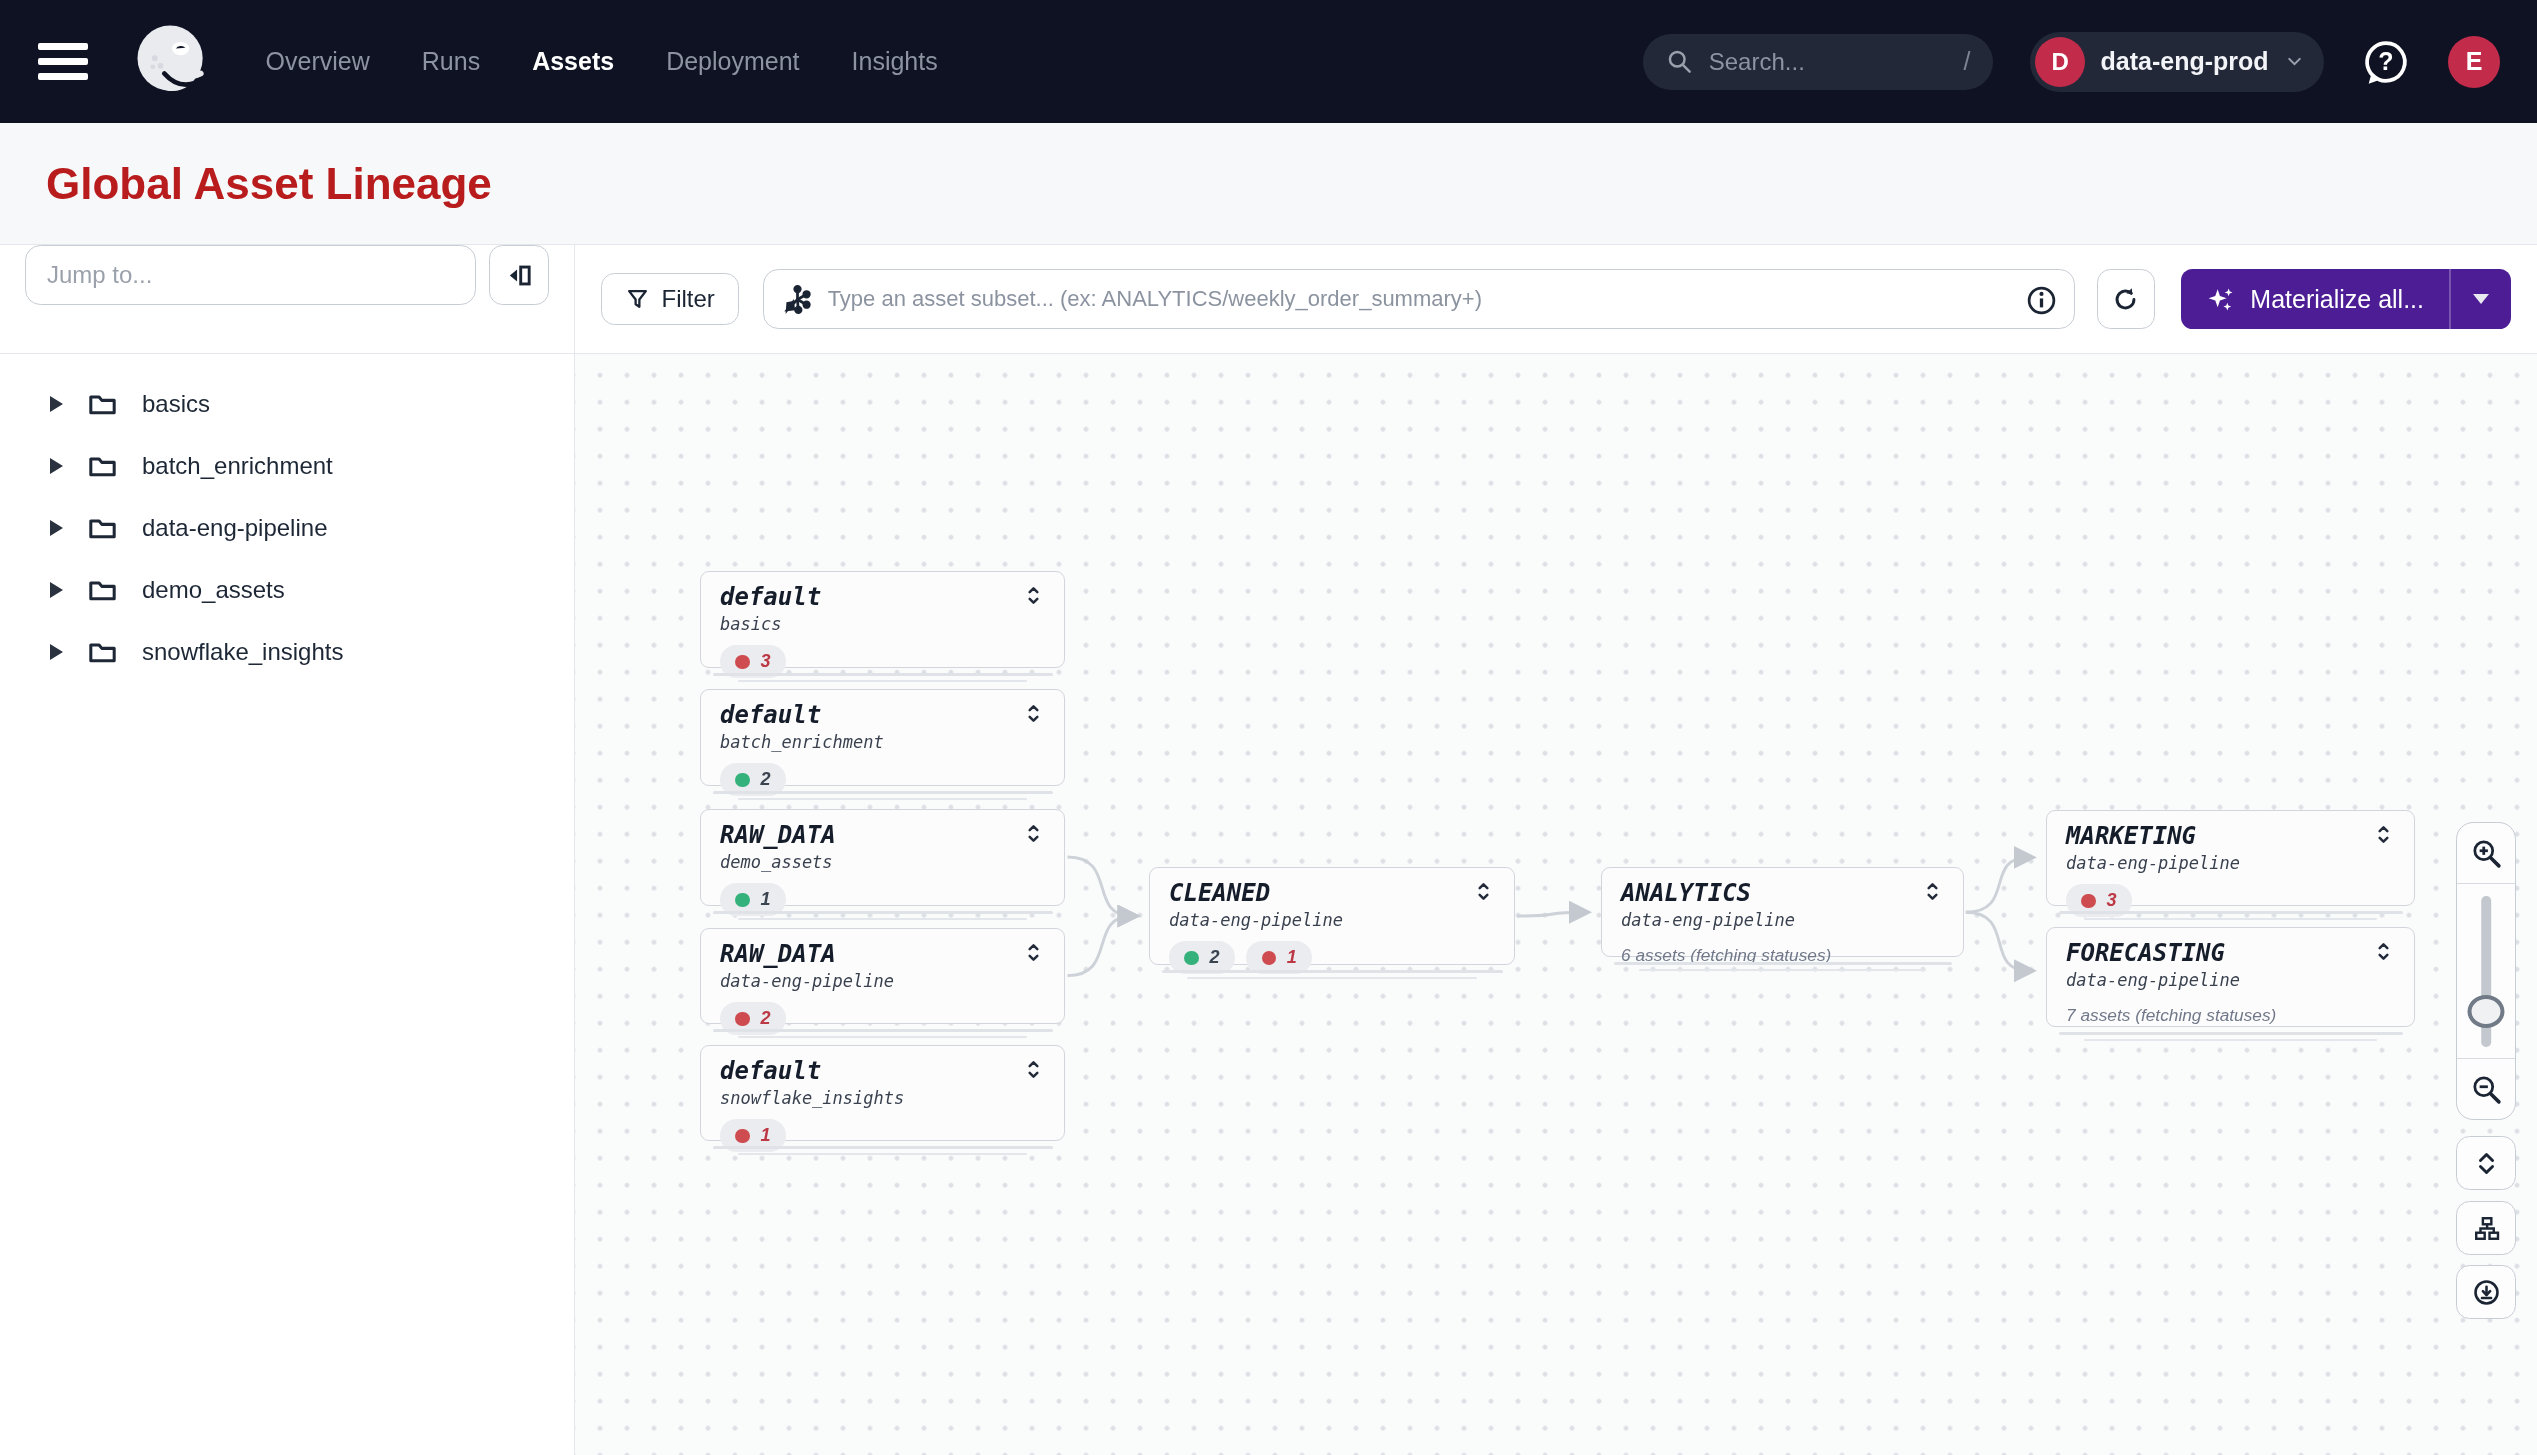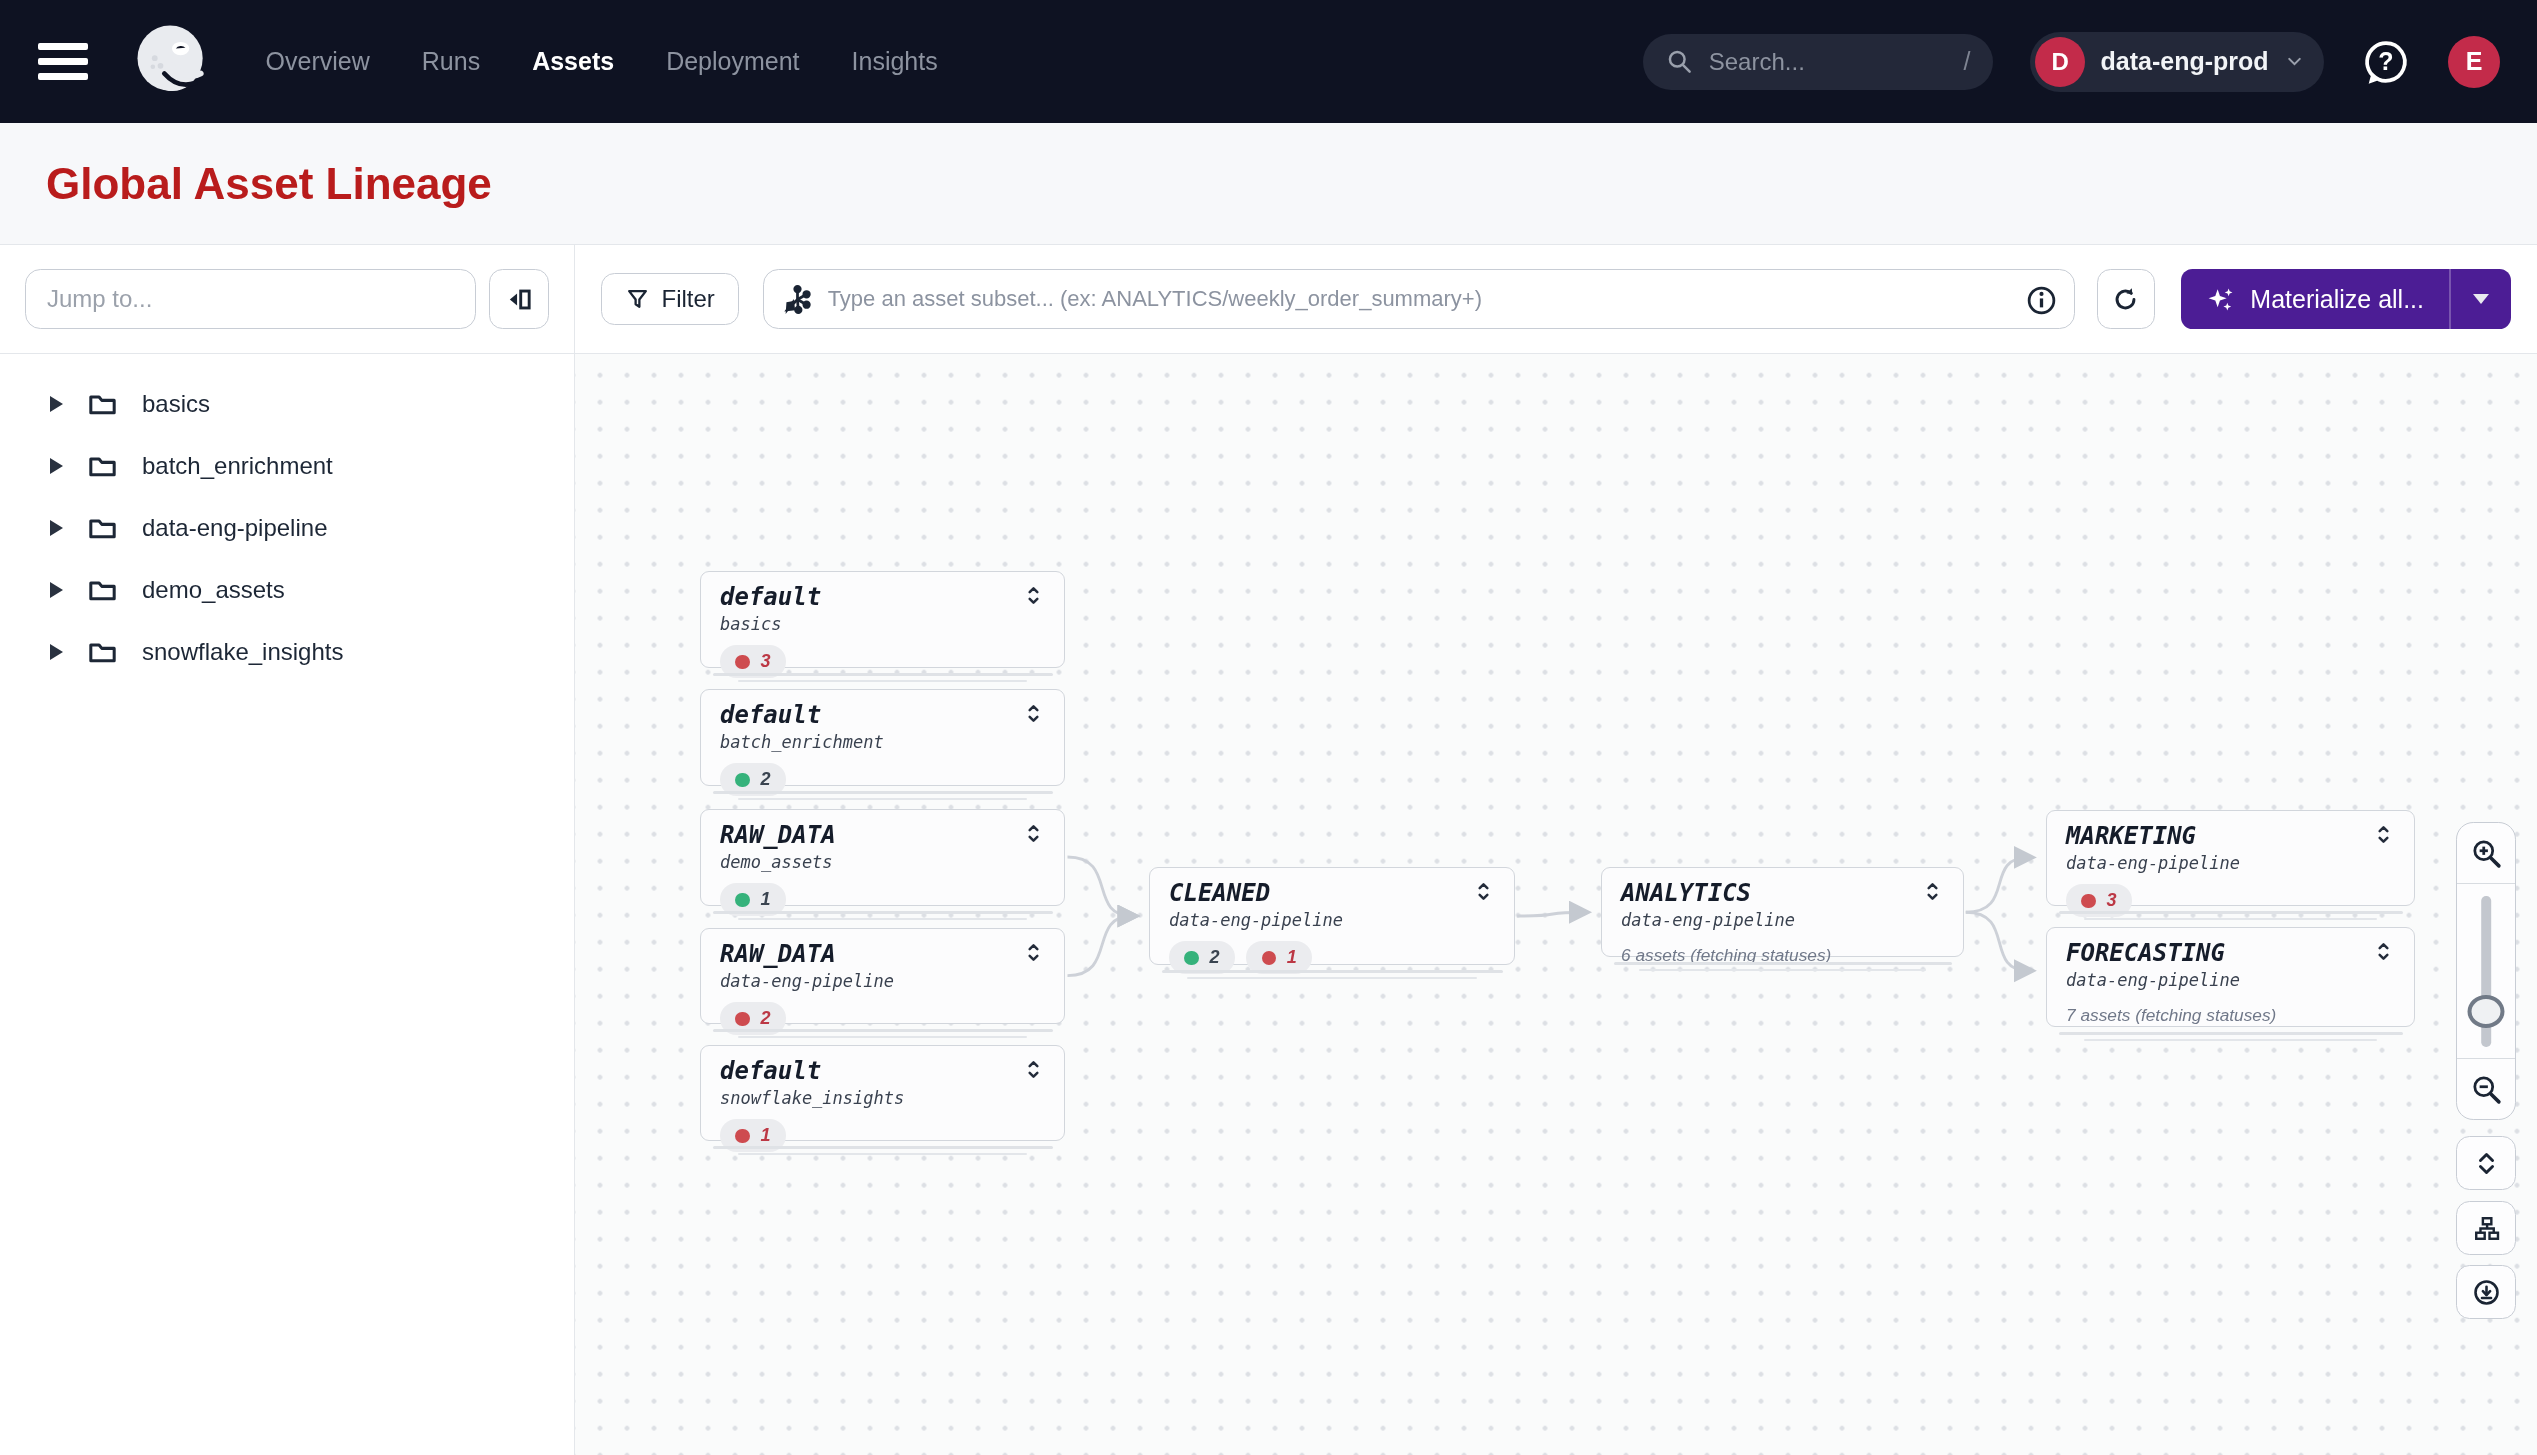--- a/index.html
+++ b/index.html
@@ -23,21 +23,21 @@
   .avatar { width:52px; height:52px; border-radius:50%; background:#C32B4A; color:#fff; font-weight:700; font-size:25px; display:flex; align-items:center; justify-content:center; cursor:pointer; }
 
   
   .page-header { height:122px; background:#F7F8FA; border-bottom:1.9px solid #E4E7EB; display:flex; align-items:center; padding:0 38px 0 46px; }
   .page-title { font-size:44px; font-weight:700; color:#b91c1c; }
   .reload-btn { margin-left:auto; height:58px; padding:0 25px; background:#FCFDFD; border:1.9px solid #C8CDD5; border-radius:11.5px; display:flex; align-items:center; gap:13.5px; font-size:25px; color:#1A2433; cursor:pointer; }
 
   
   .content { display:flex; height:1210px; }
   .sidebar { width:575px; background:#FFFFFF; border-right:1.9px solid #E4E7EB; display:flex; flex-direction:column; }
-  .sidebar-top { height:109px; border-bottom:1.9px solid #E4E7EB; display:flex; align-items:center; padding:0 25px; gap:13.5px; }
+  .sidebar-top { height:109px; border-bottom:1.9px solid #E4E7EB; display:flex; align-items:flex-start; padding:0 25px; gap:13.5px; }
   .jump-input { flex:1; height:60px; border:1.9px solid #C8CDD5; border-radius:15.4px; padding:0 21px; font-size:24px; color:#1A2433; background:#fff; outline:none; font-family:"Liberation Sans", sans-serif;}
   .jump-input::placeholder { color:#9BA1AB; }
   .collapse-btn { width:60px; height:60px; border:1.9px solid #C8CDD5; border-radius:13.5px; background:#fff; display:flex; align-items:center; justify-content:center; cursor:pointer; }
   .folder-list { padding-top:19px; }
   .folder-row { height:62px; display:flex; align-items:center; padding-left:50px; gap:23px; cursor:pointer; }
   .caret-right { width:0; height:0; border-left:13.5px solid #2A3240; border-top:8.7px solid transparent; border-bottom:8.7px solid transparent; }
   .folder-label { font-size:24px; color:#1D2736; }
 
   .main { flex:1; position:relative; background:#FAFBFB; }
   .graph-toolbar { height:109px; background:#FFFFFF; border-bottom:1.9px solid #E4E7EB; display:flex; align-items:center; padding-left:26px; position:relative; z-index:3; }

